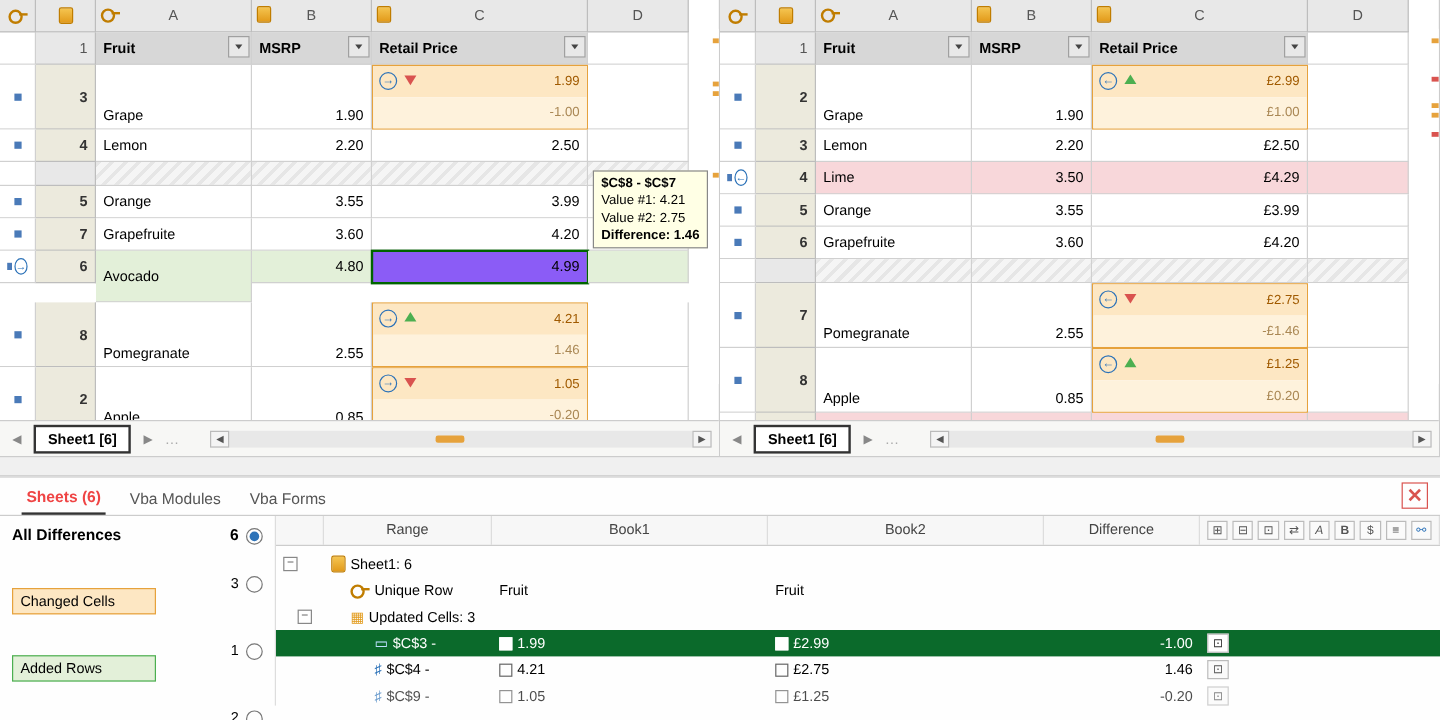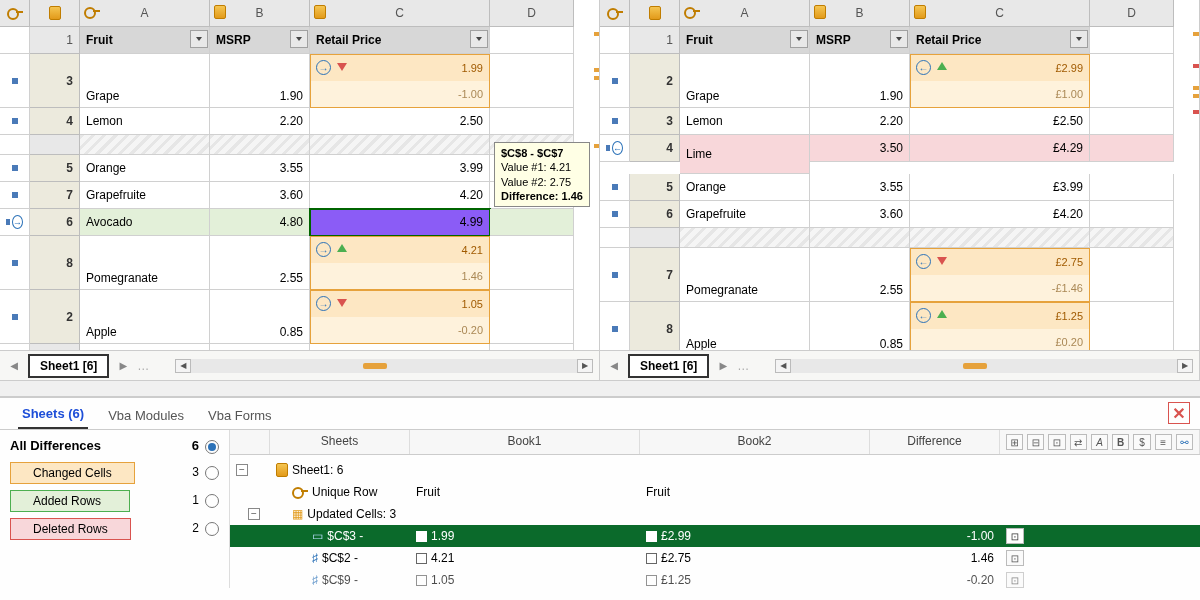--- a/index.html
+++ b/index.html
@@ -217,21 +217,21 @@
     border-bottom: 1px solid #ccc;
     position: relative;
   }
   .bot-tab {
     padding: 6px 4px;
     color: #555;
     font-size: 13px;
   }
   .bot-tab.active {
     font-weight: bold;
-    color: #1d4ed8;
+    color: #ef4444;
     border-bottom: 2px solid #333;
   }
   .close-x {
     position: absolute;
     right: 10px; top: 4px;
     width: 22px; height: 22px;
     border: 1px solid #d9534f;
     color: #d9534f;
     display: flex; align-items: center; justify-content: center;
     font-size: 16px; font-weight: bold;
@@ -247,23 +247,24 @@
   }
   .bot-left h4 { font-size: 13px; margin-bottom: 8px; display: flex; justify-content: space-between; align-items: center; }
   .legend-row {
     display: flex;
     justify-content: space-between;
     align-items: center;
     margin-bottom: 6px;
     font-size: 12px;
   }
   .legend-pill {
-    padding: 3px 22px;
+    padding: 3px 6px;
     border: 1px solid;
     min-width: 120px;
+    margin-top: 28px;
   }
   .lp-changed { background: #fde7c3; border-color: #e6a23c; }
   .lp-added { background: #e3f0d9; border-color: #4caf50; }
   .lp-deleted { background: #f8d7da; border-color: #d9534f; }
   .radio {
     width: 14px; height: 14px; border-radius: 50%;
     border: 1.5px solid #777; display: inline-block;
     margin-left: 6px;
     position: relative;
     vertical-align: middle;
@@ -420,21 +421,21 @@
           <div class="cell rownum gray-rownum-bold" style="height: 27px;">7</div>
           <div class="cell " style="height: 27px;">Grapefruite</div>
           <div class="cell right" style="height: 27px;">3.60</div>
           <div class="cell right" style="height: 27px;">4.20</div>
           <div class="cell " style="height: 27px;"></div>
           <div class="cell markercol" style="height: 27px;">
             <span class="sq-dot"></span>
             <span class="arrow-circle" style="position:static;width:14px;height:14px;font-size:9px">→</span>
           </div>
           <div class="cell rownum gray-rownum-bold" style="height: 27px;">6</div>
-          <div class="cell added-row" style="height: 27px; background: rgb(227, 240, 217);">Avocado</div>
+          <div class="cell added-row" style="height: 43px; background: rgb(227, 240, 217);">Avocado</div>
           <div class="cell right added-row" style="height: 27px; background: rgb(227, 240, 217);">4.80</div>
           <div class="cell right added-row sel-outline" style="height: 27px; background: #8b5cf6;">4.99</div>
           <div class="cell added-row" style="height: 27px; background: rgb(227, 240, 217);"></div>
           <div class="cell markercol" style="height: 54px;">
             <span class="sq-dot"></span>
           </div>
           <div class="cell rownum gray-rownum-bold" style="height: 54px;">8</div>
           <div class="cell " style="height: 54px; display: flex; align-items: flex-end;">Pomegranate</div>
           <div class="cell right" style="height: 54px; display: flex; align-items: flex-end;">2.55</div>
           <div class="cell diff-cell diff-orange" style="height: 54px;">
@@ -522,21 +523,21 @@
           <div class="cell rownum gray-rownum-bold" style="height: 27px;">3</div>
           <div class="cell " style="height: 27px;">Lemon</div>
           <div class="cell right" style="height: 27px;">2.20</div>
           <div class="cell right" style="height: 27px;">£2.50</div>
           <div class="cell " style="height: 27px;"></div>
           <div class="cell markercol" style="height: 27px;">
             <span class="sq-dot"></span>
             <span class="arrow-circle" style="position:static;width:14px;height:14px;font-size:9px">←</span>
           </div>
           <div class="cell rownum gray-rownum-bold" style="height: 27px;">4</div>
-          <div class="cell deleted-row" style="height: 39px; background: rgb(248, 215, 218);">Lime</div>
+          <div class="cell deleted-row" style="height: 27px; background: rgb(248, 215, 218);">Lime</div>
           <div class="cell right deleted-row" style="height: 27px; background: rgb(248, 215, 218);">3.50</div>
           <div class="cell right deleted-row" style="height: 27px; background: rgb(248, 215, 218);">£4.29</div>
           <div class="cell deleted-row" style="height: 27px; background: rgb(248, 215, 218);"></div>
           <div class="cell markercol" style="height: 27px;">
             <span class="sq-dot"></span>
           </div>
           <div class="cell rownum gray-rownum-bold" style="height: 27px;">5</div>
           <div class="cell " style="height: 27px;">Orange</div>
           <div class="cell right" style="height: 27px;">3.55</div>
           <div class="cell right" style="height: 27px;">£3.99</div>
@@ -630,21 +631,21 @@
         <span><span>1</span><span class="radio"></span></span>
       </div>
       <div class="legend-row">
         <span class="legend-pill lp-deleted">Deleted Rows</span>
         <span><span>2</span><span class="radio"></span></span>
       </div>
     </div>
     <div class="bot-right">
       <div class="bot-grid-header">
         <div class="bcell"></div>
-        <div class="bcell">Sheets</div>
+        <div class="bcell">Range</div>
         <div class="bcell">Book1</div>
         <div class="bcell">Book2</div>
         <div class="bcell">Difference</div>
         <div class="bcell toolbar-icons">
           <span class="tb-icon">⊞</span>
           <span class="tb-icon">⊟</span>
           <span class="tb-icon">⊡</span>
           <span class="tb-icon">⇄</span>
           <span class="tb-icon" style="font-style:italic">A</span>
           <span class="tb-icon">
@@ -709,21 +710,21 @@
             </div>
           <div class="tcell right">-1.00</div>
           <div class="tcell">
               <span class="tb-icon" style="background:#fff;color:#333">⊡</span>
             </div>
         </div>
         <div class="tree-row">
           <div class="tcell"></div>
           <div class="tcell" style="padding-left:42px">
               <span style="color:#2c72b8">♯</span>
-              <span>$C$2 -</span>
+              <span>$C$4 -</span>
             </div>
           <div class="tcell">
               <span class="mini-box"></span>
               <span>4.21</span>
             </div>
           <div class="tcell">
               <span class="mini-box"></span>
               <span>£2.75</span>
             </div>
           <div class="tcell right">1.46</div>

